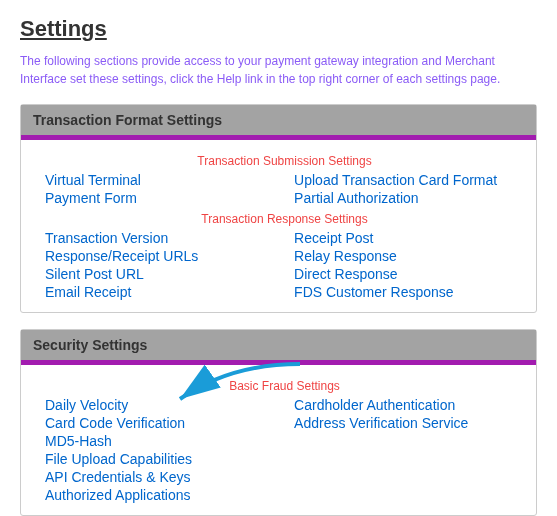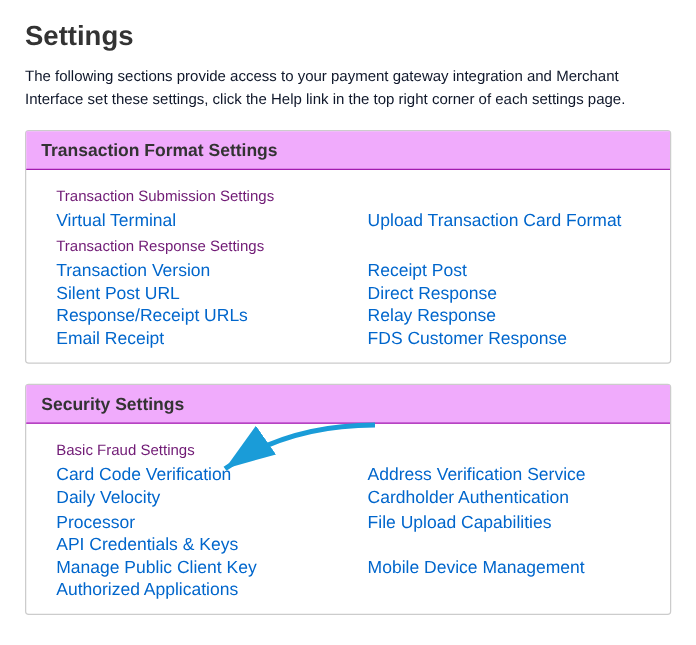--- a/index.html
+++ b/index.html
@@ -10,50 +10,52 @@
       background: #fff;
       width: 557px;
       min-height: 516px;
       padding: 16px 20px;
     }
     h1 {
       font-size: 22px;
       font-weight: bold;
       color: #333;
       margin-bottom: 10px;
+      text-decoration: underline;
     }
     .intro-text {
       font-size: 12px;
-      color: #0f172a;
+      color: #8b5cf6;
       margin-bottom: 16px;
       line-height: 1.5;
     }
     .section-box {
       border: 1px solid #ccc;
       border-radius: 3px;
       margin-bottom: 16px;
       background: #fff;
     }
     .section-header {
-      background: #f0abfc;
+      background: #a3a3a3;
       padding: 7px 12px;
       font-size: 14px;
       font-weight: bold;
       color: #333;
-      border-bottom: 1px solid #a21caf;
+      border-bottom: 5px solid #a21caf;
     }
     .section-content {
       padding: 8px 12px 10px 12px;
     }
     .subsection-label {
       font-size: 12px;
-      color: #701a75;
+      color: #ef4444;
       margin-top: 6px;
       margin-bottom: 4px;
       padding-left: 12px;
+      text-align: center;
     }
     .links-row {
       display: flex;
       justify-content: space-between;
       margin-bottom: 2px;
       padding-left: 12px;
     }
     .links-row .left-link, .links-row .right-link {
       width: 48%;
     }
@@ -71,63 +73,63 @@
 
 <div id="sections-container">
     <div class="section-box">
       <div class="section-header">Transaction Format Settings</div>
       <div class="section-content">
         <div class="subsection-label">Transaction Submission Settings</div>
         <div class="links-row">
           <div class="left-link"><a href="#">Virtual Terminal</a></div>
           <div class="right-link"><a href="#">Upload Transaction Card Format</a></div>
         </div>
+        <div class="links-row">
+          <div class="left-link"><a href="#">Payment Form</a></div>
+          <div class="right-link"><a href="#">Partial Authorization</a></div>
+        </div>
         <div class="subsection-label">Transaction Response Settings</div>
         <div class="links-row">
           <div class="left-link"><a href="#">Transaction Version</a></div>
           <div class="right-link"><a href="#">Receipt Post</a></div>
         </div>
         <div class="links-row">
+          <div class="left-link"><a href="#">Response/Receipt URLs</a></div>
+          <div class="right-link"><a href="#">Relay Response</a></div>
+        </div>
+        <div class="links-row">
           <div class="left-link"><a href="#">Silent Post URL</a></div>
           <div class="right-link"><a href="#">Direct Response</a></div>
-        </div>
-        <div class="links-row">
-          <div class="left-link"><a href="#">Response/Receipt URLs</a></div>
-          <div class="right-link"><a href="#">Relay Response</a></div>
         </div>
         <div class="links-row">
           <div class="left-link"><a href="#">Email Receipt</a></div>
           <div class="right-link"><a href="#">FDS Customer Response</a></div>
         </div>
       </div>
     </div>
     <div class="section-box">
       <div class="section-header">Security Settings</div>
       <div class="section-content">
         <div class="subsection-label">Basic Fraud Settings</div>
         <div class="links-row">
+          <div class="left-link"><a href="#">Daily Velocity</a></div>
+          <div class="right-link"><a href="#">Cardholder Authentication</a></div>
+        </div>
+        <div class="links-row">
           <div class="left-link"><a href="#">Card Code Verification</a></div>
           <div class="right-link"><a href="#">Address Verification Service</a></div>
         </div>
         <div class="links-row">
-          <div class="left-link"><a href="#">Daily Velocity</a></div>
-          <div class="right-link"><a href="#">Cardholder Authentication</a></div>
+          <div class="right-link"><a href="#">MD5-Hash</a></div>
         </div>
         <div class="links-row">
-        </div>
-        <div class="links-row">
-          <div class="left-link"><a href="#">Processor</a></div>
           <div class="right-link"><a href="#">File Upload Capabilities</a></div>
         </div>
         <div class="links-row">
           <div class="left-link"><a href="#">API Credentials &amp; Keys</a></div>
-        </div>
-        <div class="links-row">
-          <div class="left-link"><a href="#">Manage Public Client Key</a></div>
-          <div class="right-link"><a href="#">Mobile Device Management</a></div>
         </div>
         <div class="links-row">
           <div class="left-link"><a href="#">Authorized Applications</a></div>
           <div class="right-link"></div>
         </div>
       </div>
     </div>
   </div>
 
 <div style="position: relative; height: 0;">

